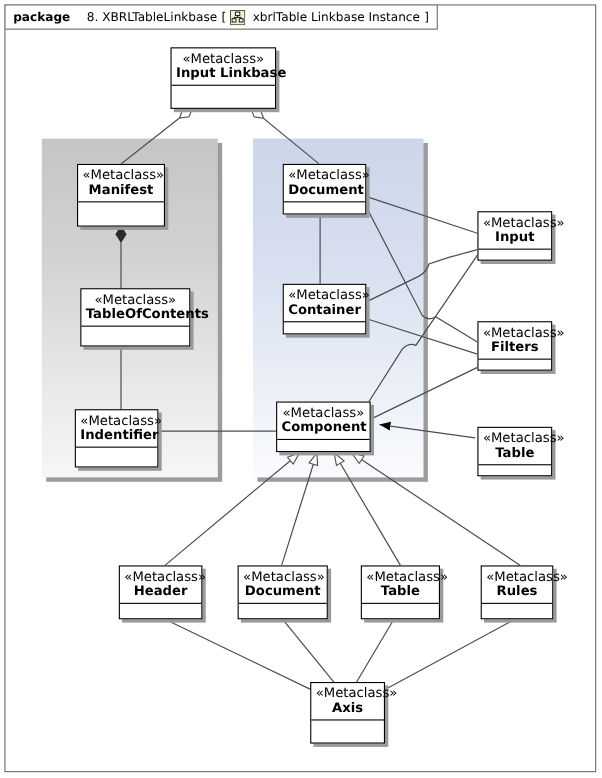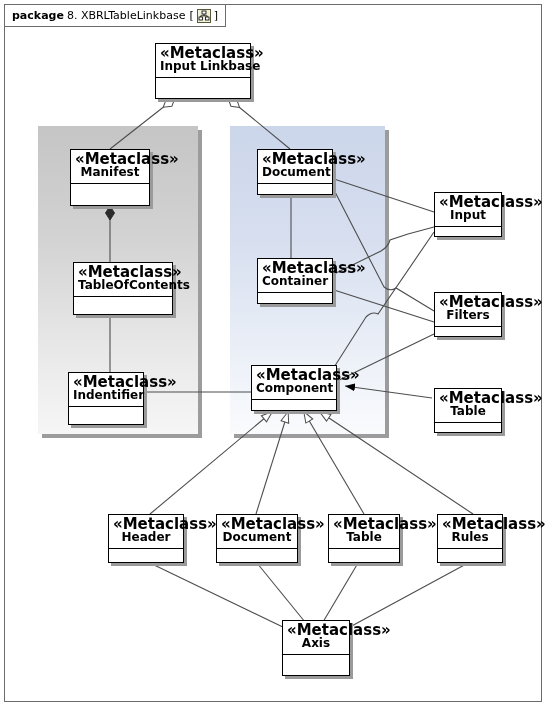--- a/index.html
+++ b/index.html
@@ -30,21 +30,21 @@
     border-bottom:1px solid #6b6b6b;
     background:#ffffff;
     box-sizing:border-box;
     display:flex;
     align-items:center;
     padding:0 7px 0 7px;
     white-space:nowrap;
     font-size:11px;
     color:#000;
   }
-  .pkg-tab .kw{font-weight:bold;font-size:11px;margin-right:3px;}
+  .pkg-tab .kw{font-weight:bold;font-size:11px;margin-right:15px;}
   .pkg-tab .nm{font-size:11px;margin-right:4px;text-align:center;}
   .pkg-tab .brk{font-size:11px;}
   .pkg-icon{
     display:inline-block;
     width:14px;height:14px;
     margin:0 3px;
     vertical-align:middle;
   }
   .pkg-tab .inst{font-size:11px;margin:0 4px;}
 
@@ -103,25 +103,24 @@
     height:100%;
     display:flex;
     flex-direction:column;
   }
   .cls .name-comp{
     flex:0 0 auto;
     text-align:center;
     padding:3px 4px 4px 4px;
   }
   .cls .stereo{
-    font-size:15px;
+    font-size:12px;
     line-height:12px;
     color:#000;
     white-space:nowrap;
-    font-weight:bold;
   }
   .cls .nm{
     font-size:12px;
     font-weight:bold;
     line-height:14px;
     color:#000;
     white-space:nowrap;
   }
   .cls .divider{
     border-top:1px solid #000;
@@ -141,20 +140,21 @@
     <span class="brk">[</span>
     <span class="pkg-icon">
       <svg width="14" height="14" viewBox="0 0 14 14">
         <rect x="0.5" y="0.5" width="13" height="13" fill="#f0efd9" stroke="#5a5a3a" stroke-width="1"></rect>
         <rect x="5" y="2" width="4" height="3" fill="#ffffff" stroke="#000" stroke-width="0.8"></rect>
         <rect x="2" y="8" width="3.5" height="3" fill="#ffffff" stroke="#000" stroke-width="0.8"></rect>
         <rect x="8.5" y="8" width="3.5" height="3" fill="#ffffff" stroke="#000" stroke-width="0.8"></rect>
         <path d="M7 5 L7 6.8 M3.7 6.8 L10.2 6.8 M3.7 6.8 L3.7 8 M10.2 6.8 L10.2 8" stroke="#000" stroke-width="0.8" fill="none"></path>
       </svg>
     </span>
+    <span class="inst">xbrlTable Linkbase Instance</span>
     <span class="brk">]</span>
   </div>
 
   <div class="region" id="region-manifest" style="left:38px;top:126px;width:160px;height:308px;">
     <div class="shadow"></div>
     <div class="body"></div>
   </div>
 
   <div class="region" id="region-document" style="left:230px;top:126px;width:155px;height:308px;">
     <div class="shadow"></div>

